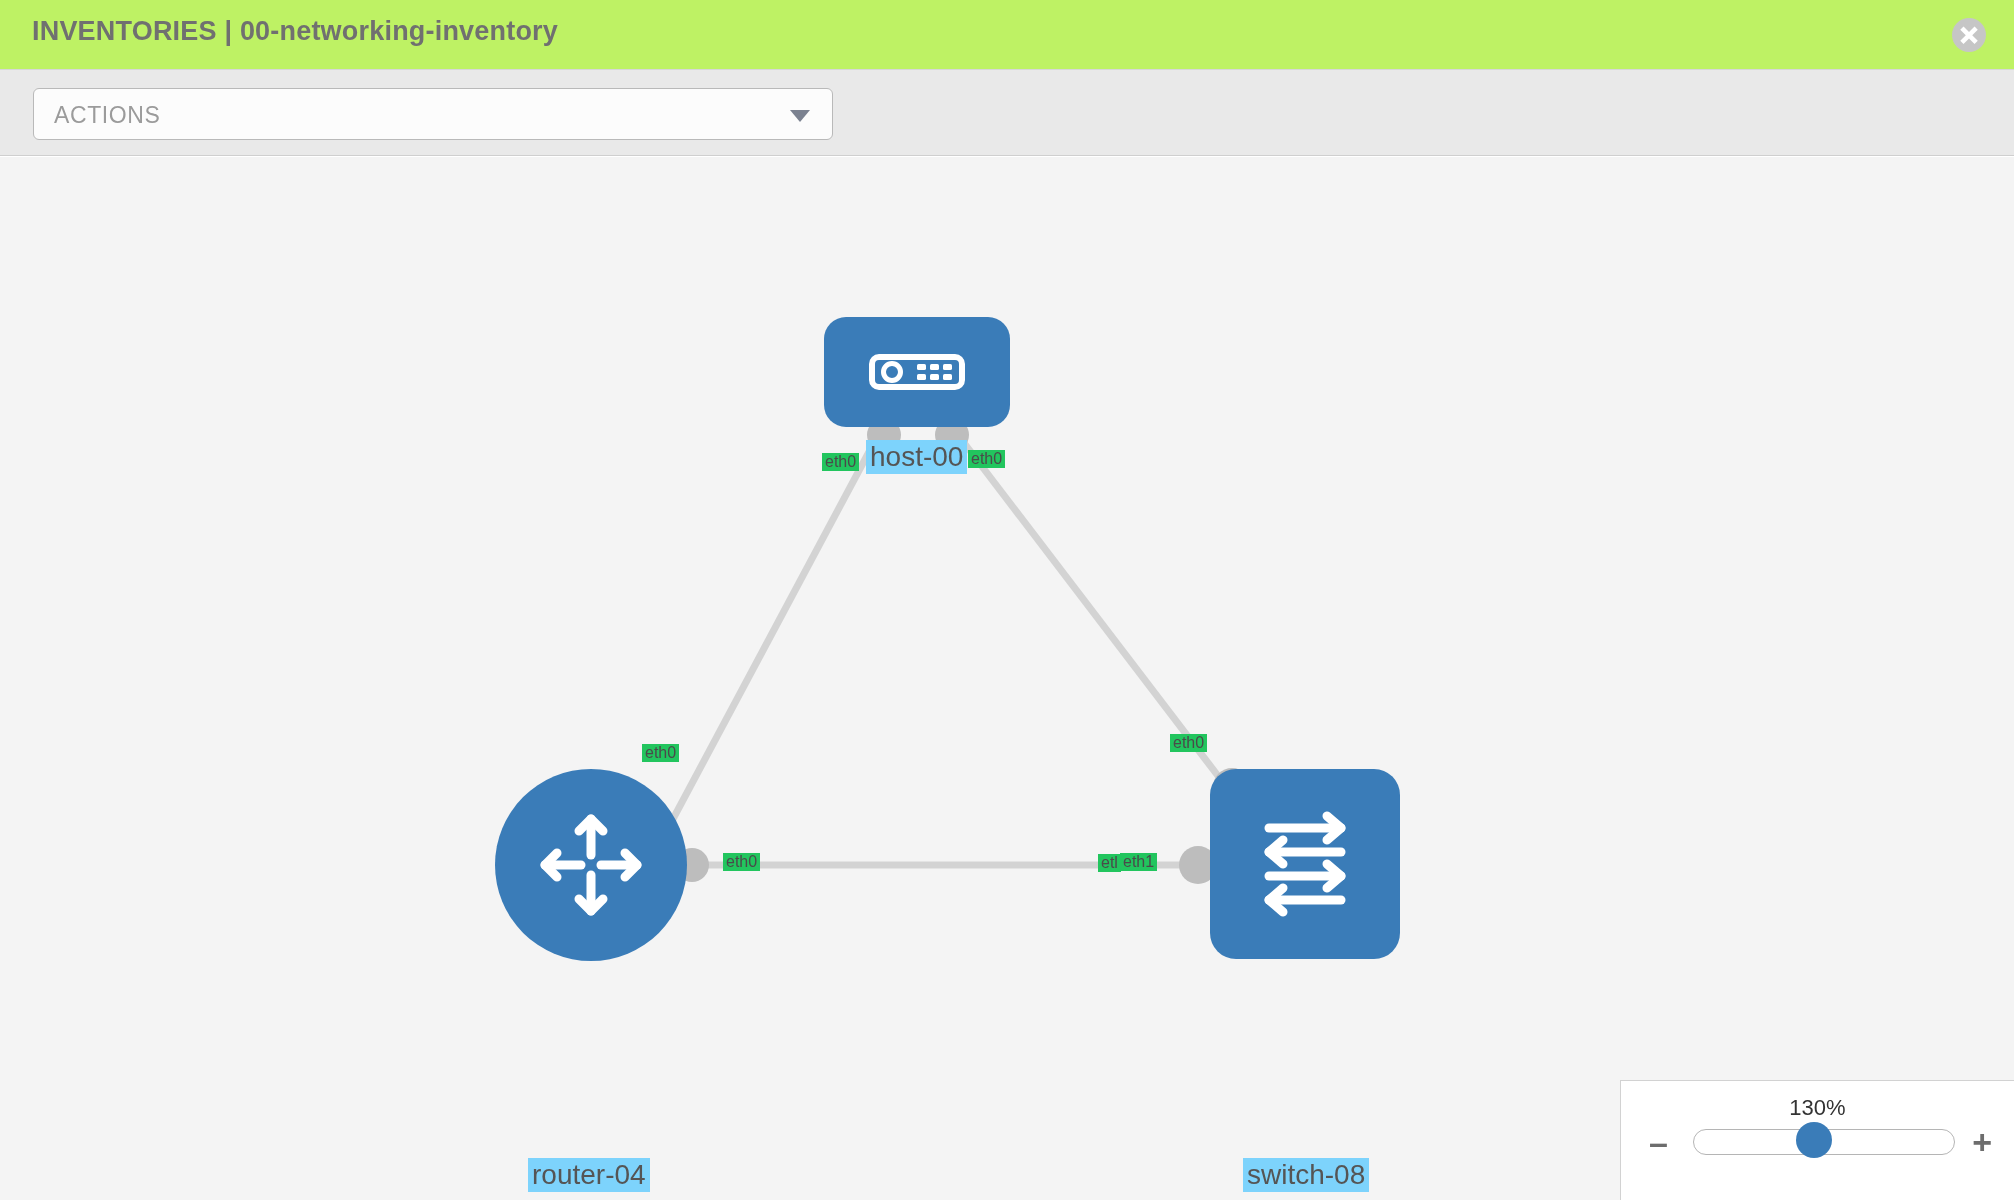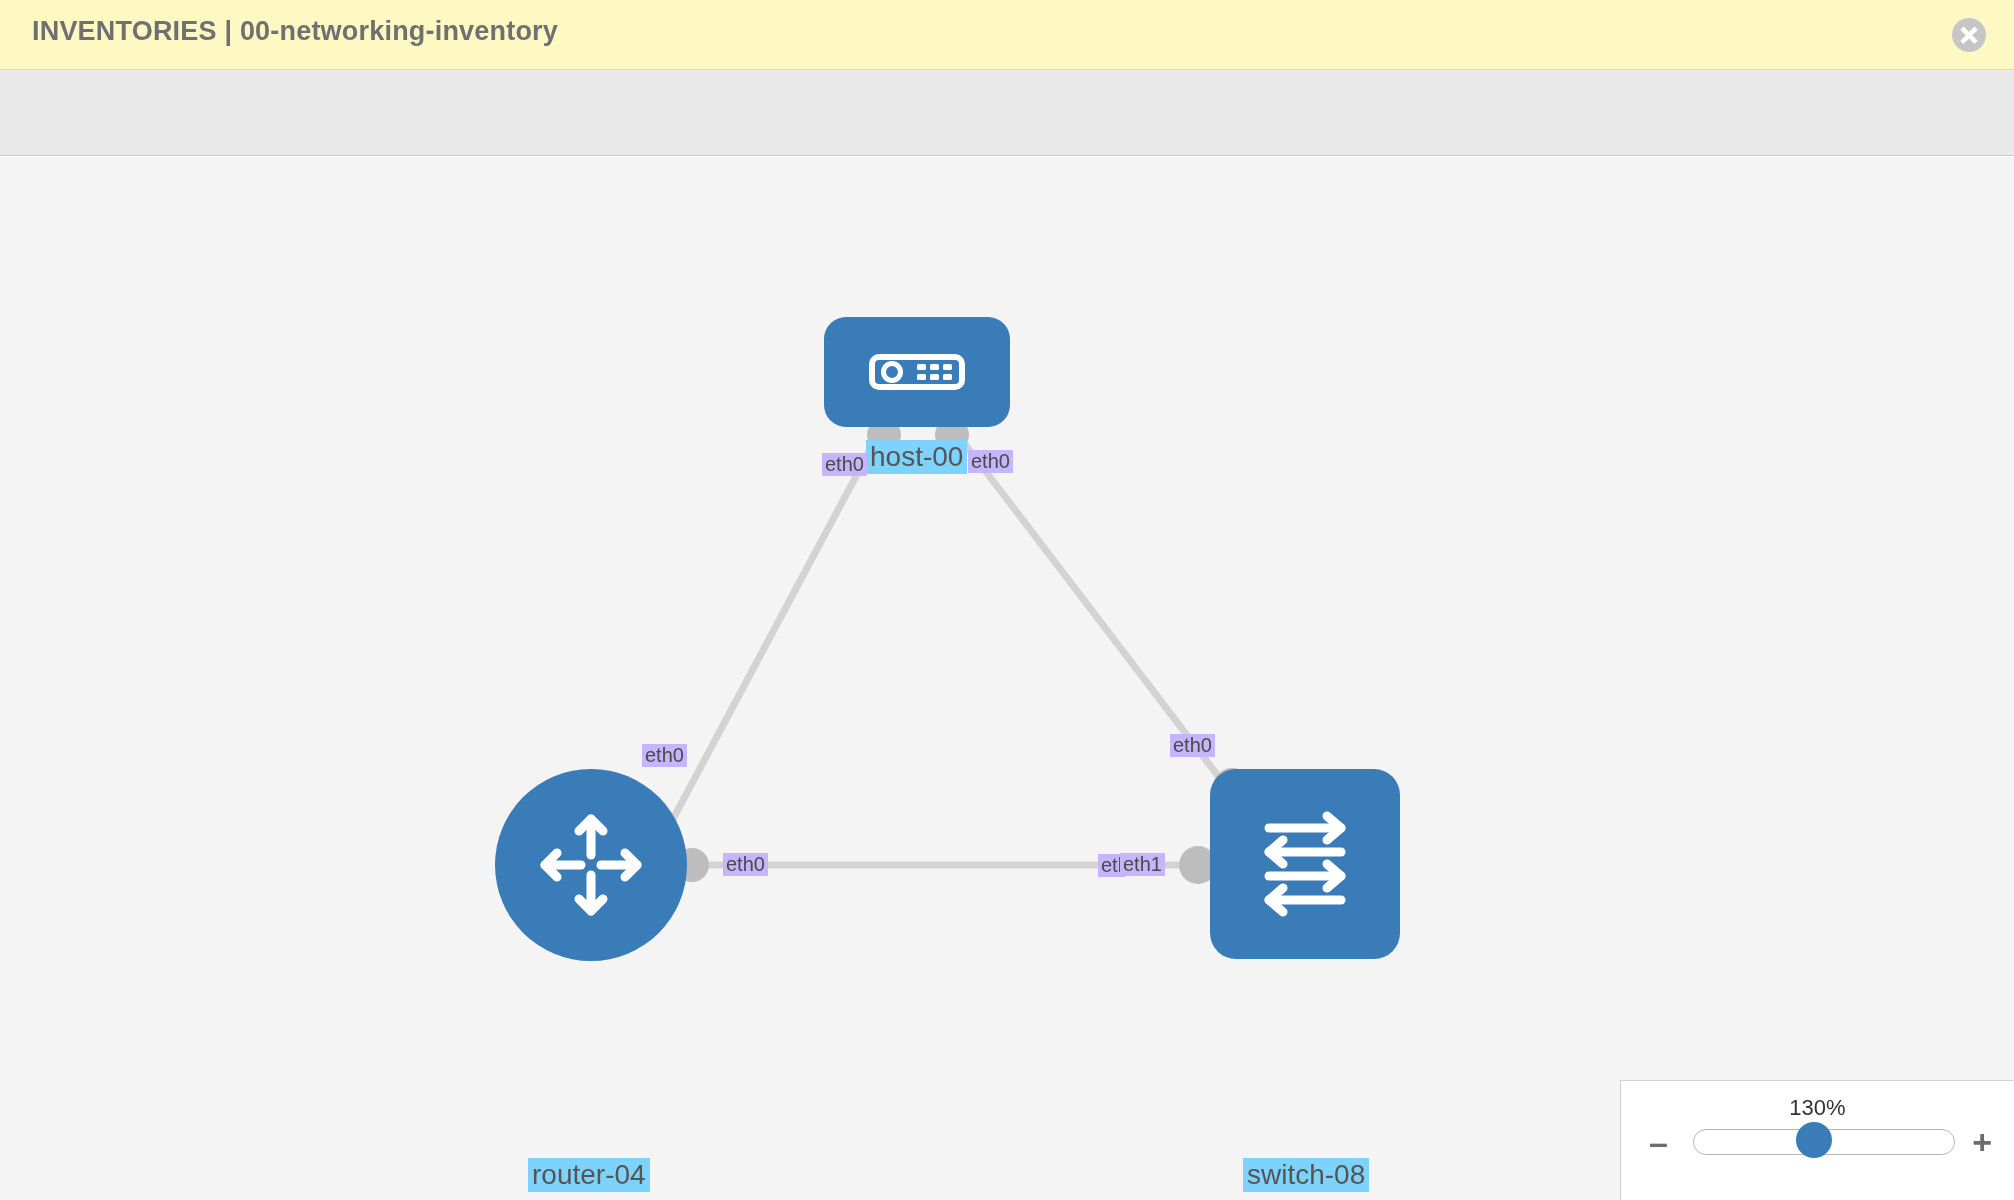--- a/index.html
+++ b/index.html
@@ -14,21 +14,21 @@
     overflow: hidden;
     position: relative;
   }
 
   
   .header {
     position: absolute;
     left: 0; top: 0;
     width: 2014px;
     height: 70px;
-    background: #fef9c3;
+    background: #bef264;
     border-bottom: 1px solid #d7d7d7;
     box-sizing: border-box;
   }
   .header-title {
     position: absolute;
     left: 32px;
     top: 16px;
     font-size: 27px;
     font-weight: bold;
     color: #707070;
@@ -149,23 +149,23 @@
     padding: 1px 4px;
     white-space: nowrap;
     text-align: center;
   }
   .lbl-host   { left: 866px;  top: 283px; }
   .lbl-router { left: 528px;  top: 1001px; }
   .lbl-switch { left: 1243px; top: 1001px; }
 
   .edge-label {
     position: absolute;
-    font-size: 20px;
+    font-size: 16px;
     color: #4a4a4a;
-    background: #c4b5fd;
+    background: #22c55e;
     padding: 0 3px;
     white-space: nowrap;
   }
   .el-host-left   { left: 822px;  top: 296px; }
   .el-host-right  { left: 968px;  top: 293px; }
   .el-router-up   { left: 642px;  top: 587px; }
   .el-switch-up   { left: 1170px; top: 577px; }
   .el-router-mid  { left: 723px;  top: 696px; }
   .el-switch-mid1 { left: 1098px; top: 697px; }
   .el-switch-mid2 { left: 1120px; top: 696px; }
@@ -233,20 +233,24 @@
   <div class="header-title">INVENTORIES | 00-networking-inventory</div>
   <div class="close-btn">
     <svg width="34" height="34" viewBox="0 0 34 34" aria-hidden="true">
       <path d="M11 9.5 L17 15.5 L23 9.5 L26.5 13 L20.5 19 L26.5 25 L23 28.5 L17 22.5 L11 28.5 L7.5 25 L13.5 19 L7.5 13 Z" fill="#ffffff" transform="translate(0,-2) scale(0.92) translate(1.5,2)"></path>
     </svg>
   </div>
 </div>
 
 <div class="toolbar">
 
+  <div class="actions-select">
+    <span class="label">ACTIONS</span>
+    <span class="caret"></span>
+  </div>
 
   <div class="tool-icon wrench">
     <svg width="46" height="46" viewBox="0 0 46 46">
       <path d="M33.6 9.2 a9.8 9.8 0 0 0 -12.2 12.6 L9.6 33.6 a3.6 3.6 0 0 0 0 5.1 l1.2 1.2 a3.6 3.6 0 0 0 5.1 0 L27.7 28.1 a9.8 9.8 0 0 0 12.6 -12.2 l-6.1 6.1 -5.2 -1 -1 -5.2 Z" fill="#7b8290"></path>
       <circle cx="12.6" cy="36.6" r="1.9" fill="#ffffff"></circle>
     </svg>
   </div>
 
   <div class="tool-icon key">
     <svg width="46" height="46" viewBox="0 0 46 46">

